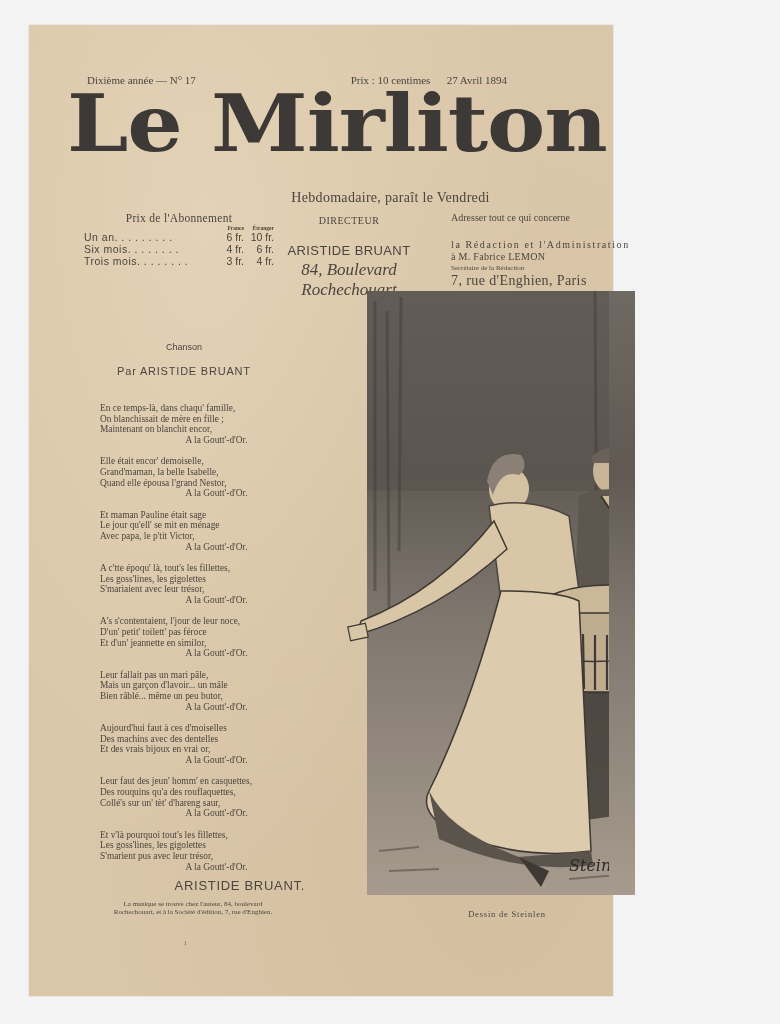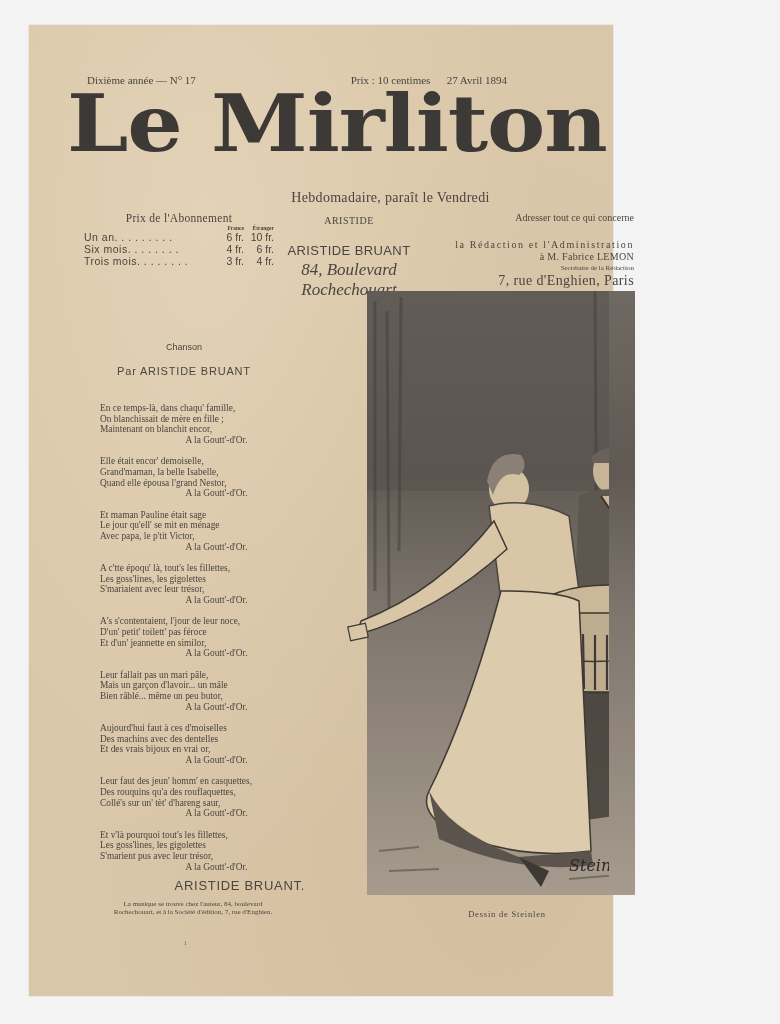--- a/index.html
+++ b/index.html
@@ -44,21 +44,21 @@
     .abon-head span { width: 30px; text-align: right; }
     .abon-row { display: flex; font-size: 10.5px; line-height: 12px; font-family: "Liberation Sans", sans-serif; }
     .abon-row .lbl { flex: 1; letter-spacing: 0.5px; }
     .abon-row .v { width: 30px; text-align: right; }
 
     .dir { left: 240px; top: 190px; width: 160px; text-align: center; }
     .dir-label { font-size: 10px; letter-spacing: 0.5px; }
     .dir-name { font-size: 13px; margin-top: 17px; font-family: "Liberation Sans", sans-serif; letter-spacing: 0.4px; }
     .dir-addr { font-size: 17px; font-style: italic; margin-top: 2px; }
 
-    .adm { left: 405px; top: 187px; width: 200px; text-align: right; }
+    .adm { left: 422px; top: 187px; width: 200px; text-align: left; }
     .adm .l1 { font-size: 10px; }
     .adm .l2 { font-size: 10px; letter-spacing: 1.6px; margin-top: 16px; }
     .adm .l3 { font-size: 10px; margin-top: 1px; letter-spacing: 0.3px; }
     .adm .l4 { font-size: 7px; margin-top: 2px; }
     .adm .l5 { font-size: 14px; margin-top: 1px; letter-spacing: 0.4px; }
 
     .song-title { left: 60px; width: 190px; text-align: center; top: 286px; font-size: 15px; font-family: "Liberation Sans", sans-serif; letter-spacing: 0.8px; }
     .song-genre { left: 60px; width: 190px; text-align: center; top: 317px; font-size: 9px; font-family: "Liberation Sans", sans-serif; }
     .song-author { left: 60px; width: 190px; text-align: center; top: 340px; font-size: 11px; font-family: "Liberation Sans", sans-serif; letter-spacing: 0.8px; }
 
@@ -109,21 +109,21 @@
       <span class="v">6 fr.</span>
     </div>
     <div class="abon-row">
       <span class="lbl">Trois mois. . . . . . . .</span>
       <span class="v">3 fr.</span>
       <span class="v">4 fr.</span>
     </div>
   </div>
 
   <div class="abs dir">
-    <div class="dir-label">ARISTIDE</div>
+    <div class="dir-label">DIRECTEUR</div>
     <div class="dir-name">ARISTIDE BRUANT</div>
     <div class="dir-addr">84, Boulevard Rochechouart</div>
   </div>
 
   <div class="abs adm">
     <div class="l1">Adresser tout ce qui concerne</div>
     <div class="l2">la Rédaction et l'Administration</div>
     <div class="l3">à M. Fabrice LEMON</div>
     <div class="l4">Secrétaire de la Rédaction</div>
     <div class="l5">7, rue d'Enghien, Paris</div>

